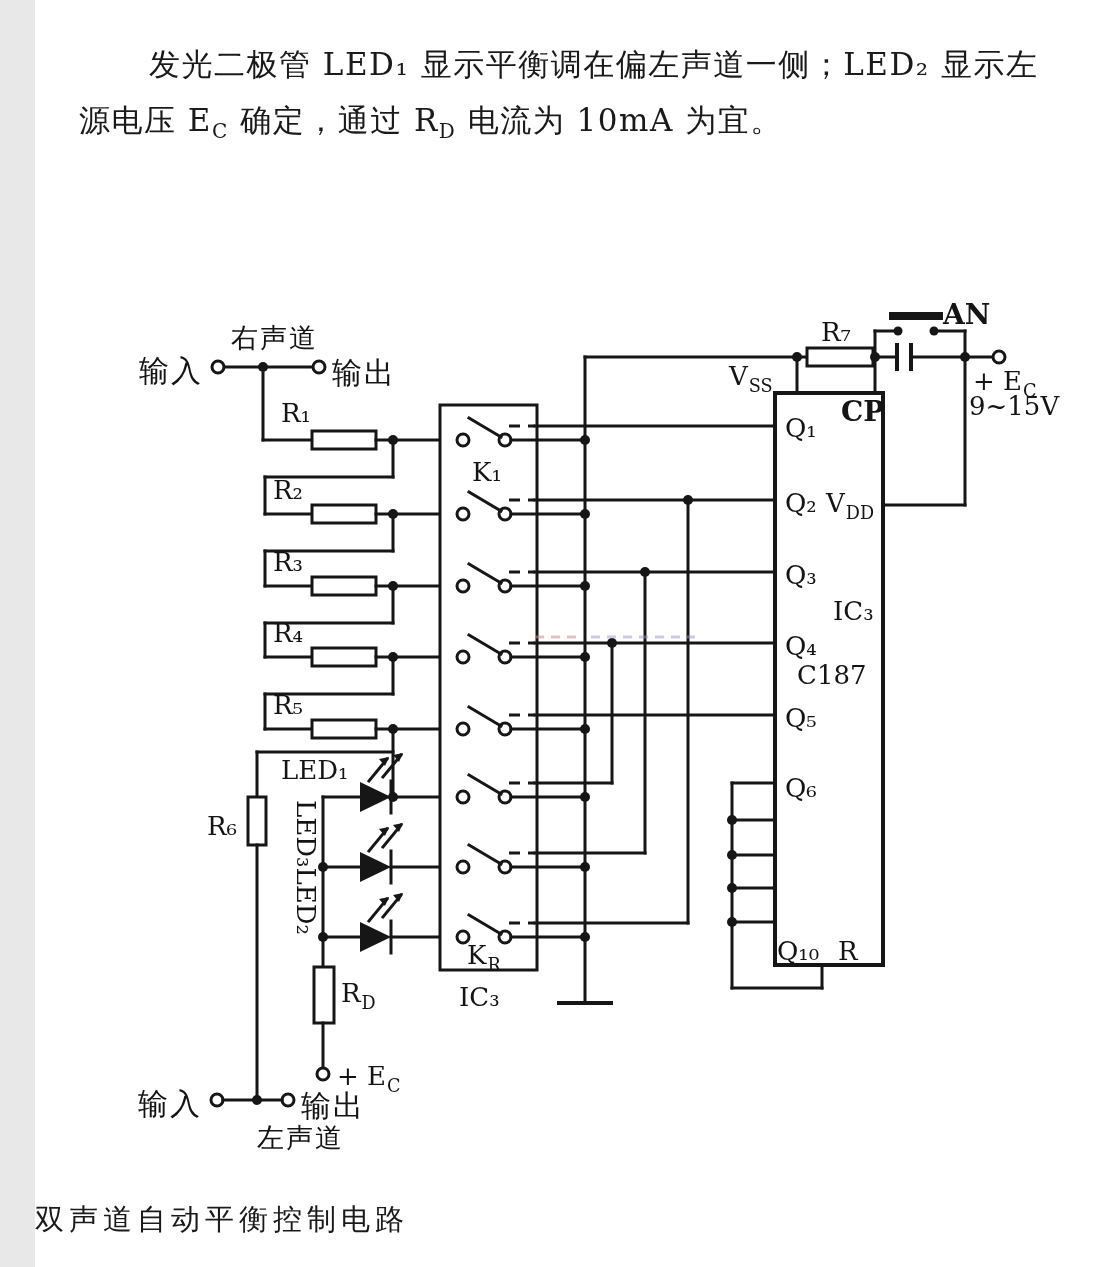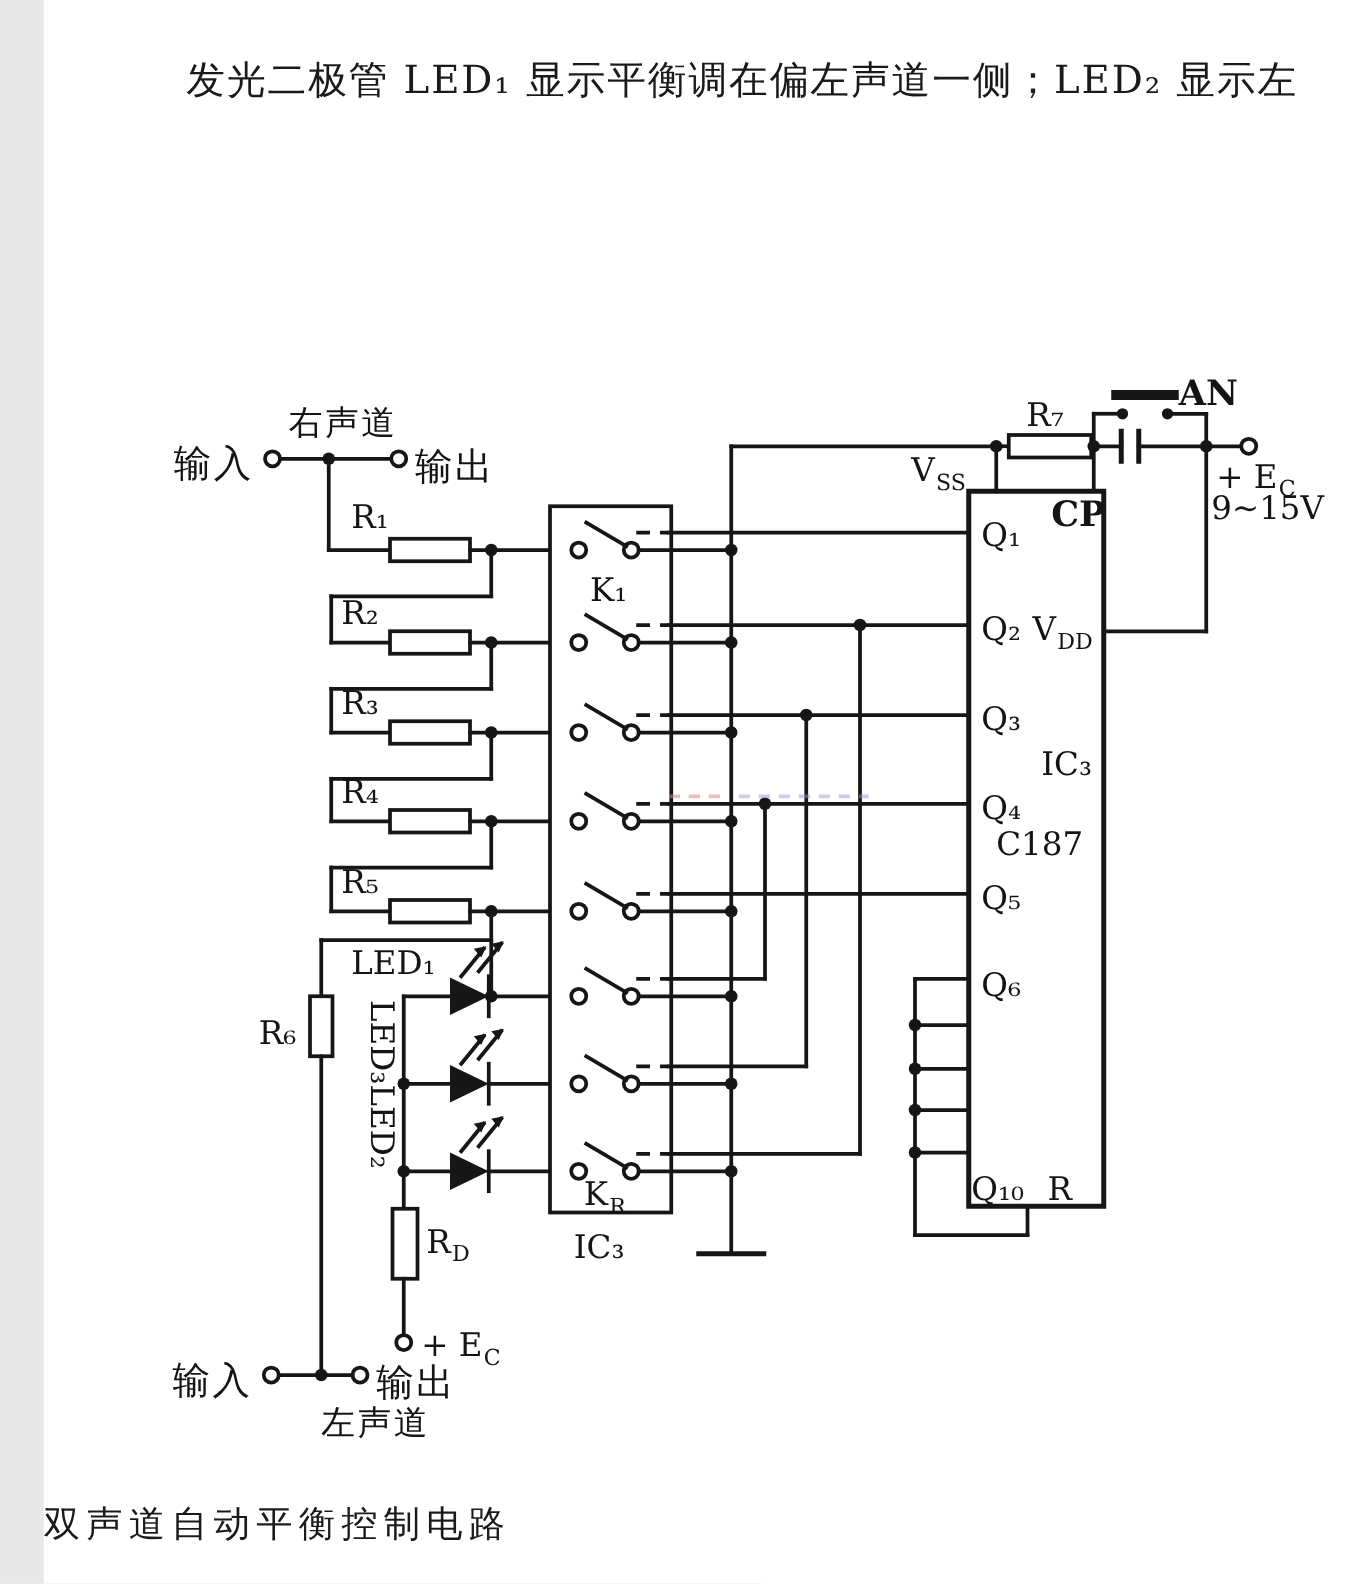--- a/index.html
+++ b/index.html
@@ -28,20 +28,21 @@
   .art1{stroke:#cf8f8f;stroke-width:3;stroke-dasharray:9 7;opacity:.55;}
   .art2{stroke:#9898c8;stroke-width:3;stroke-dasharray:9 7;opacity:.5;}
 </style>
 </head>
 <body>
 
 <div id="page">
 
   <div id="para">
     <div class="pline first">发光二极管 LED₁ 显示平衡调在偏左声道一侧；LED₂ 显示左</div>
+    <div class="pline">源电压 E<sub>C</sub> 确定，通过 R<sub>D</sub> 电流为 10mA 为宜。</div>
   </div>
 
   <svg width="1096" height="1267" viewBox="0 0 1096 1267">
 
     <g>
       <circle class="term" cx="183" cy="367" r="6"></circle>
       <circle class="term" cx="284" cy="367" r="6"></circle>
       <line class="w" x1="190" y1="367" x2="277" y2="367"></line>
       <circle class="dot" cx="228" cy="367" r="5"></circle>
       <text class="cjk" x="104" y="381">输入</text>

